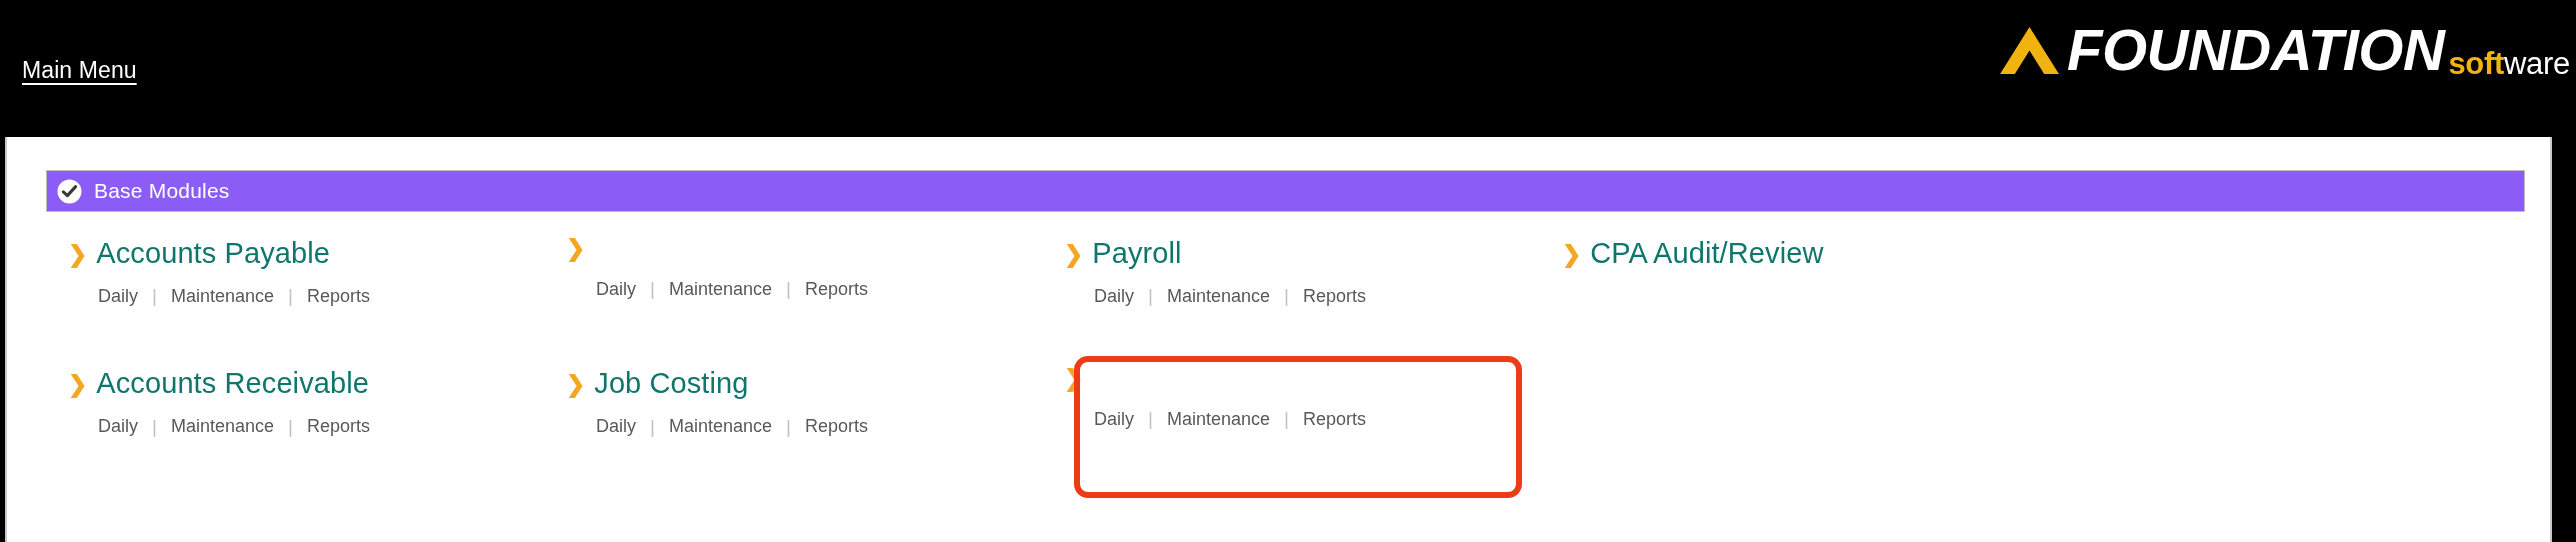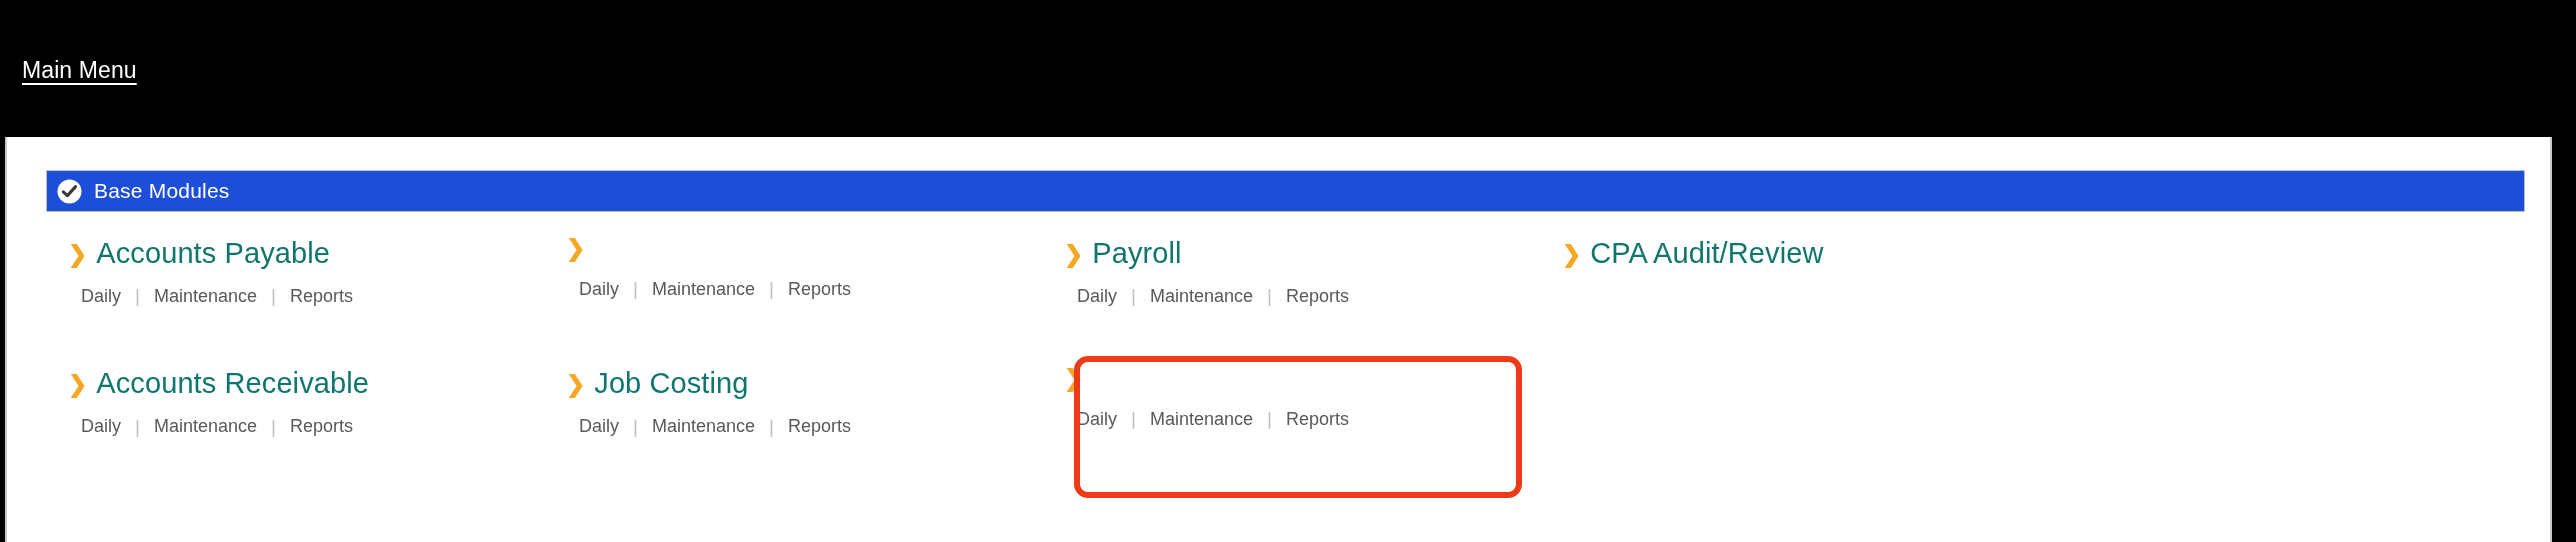--- a/index.html
+++ b/index.html
@@ -109,21 +109,21 @@
     box-sizing: border-box;
   }
 
   
   .section-bar {
     position: absolute;
     left: 39px;
     top: 33px;
     width: 2479px;
     height: 42px;
-    background: #1d4ed8;
+    background: #8b5cf6;
     border: 1px solid #bdbdbd;
     box-sizing: border-box;
     display: flex;
     align-items: center;
     padding-left: 10px;
   }
   .check-icon {
     width: 25px;
     height: 25px;
     margin-right: 12px;
@@ -175,21 +175,21 @@
   }
   .module-name {
     font-size: 29px;
     color: #0f766e;
     letter-spacing: 0.1px;
     line-height: 1.05;
     cursor: pointer;
   }
   .sublinks {
     margin-top: 17px;
-    margin-left: 13px;
+    margin-left: 30px;
     font-size: 18px;
     color: #595959;
     white-space: nowrap;
     display: flex;
     align-items: center;
   }
   .sublink {
     cursor: pointer;
     color: #595959;
   }
@@ -215,20 +215,30 @@
     height: 142px;
   }
 </style>
 </head>
 <body>
 
 <div class="topbar">
 
   <a class="mainmenu-link">Main Menu</a>
 
+  <div class="logo">
+    <span class="logo-chevron">
+      <svg width="63" height="51" viewBox="0 0 64 52" xmlns="http://www.w3.org/2000/svg">
+        <polygon points="32,2 62,50 47,50 32,26 17,50 2,50" fill="#f0b310"></polygon>
+      </svg>
+    </span>
+    <span class="logo-word">FOUNDATION</span>
+    <span class="logo-soft">soft</span>
+    <span class="logo-ware">ware</span>
+  </div>
 </div>
 
 <div class="edge-left"></div>
 <div class="edge-right"></div>
 
 <div class="content">
 
   <div class="section-bar">
     <span class="check-icon">
       <svg width="25" height="25" viewBox="0 0 25 25" xmlns="http://www.w3.org/2000/svg">

